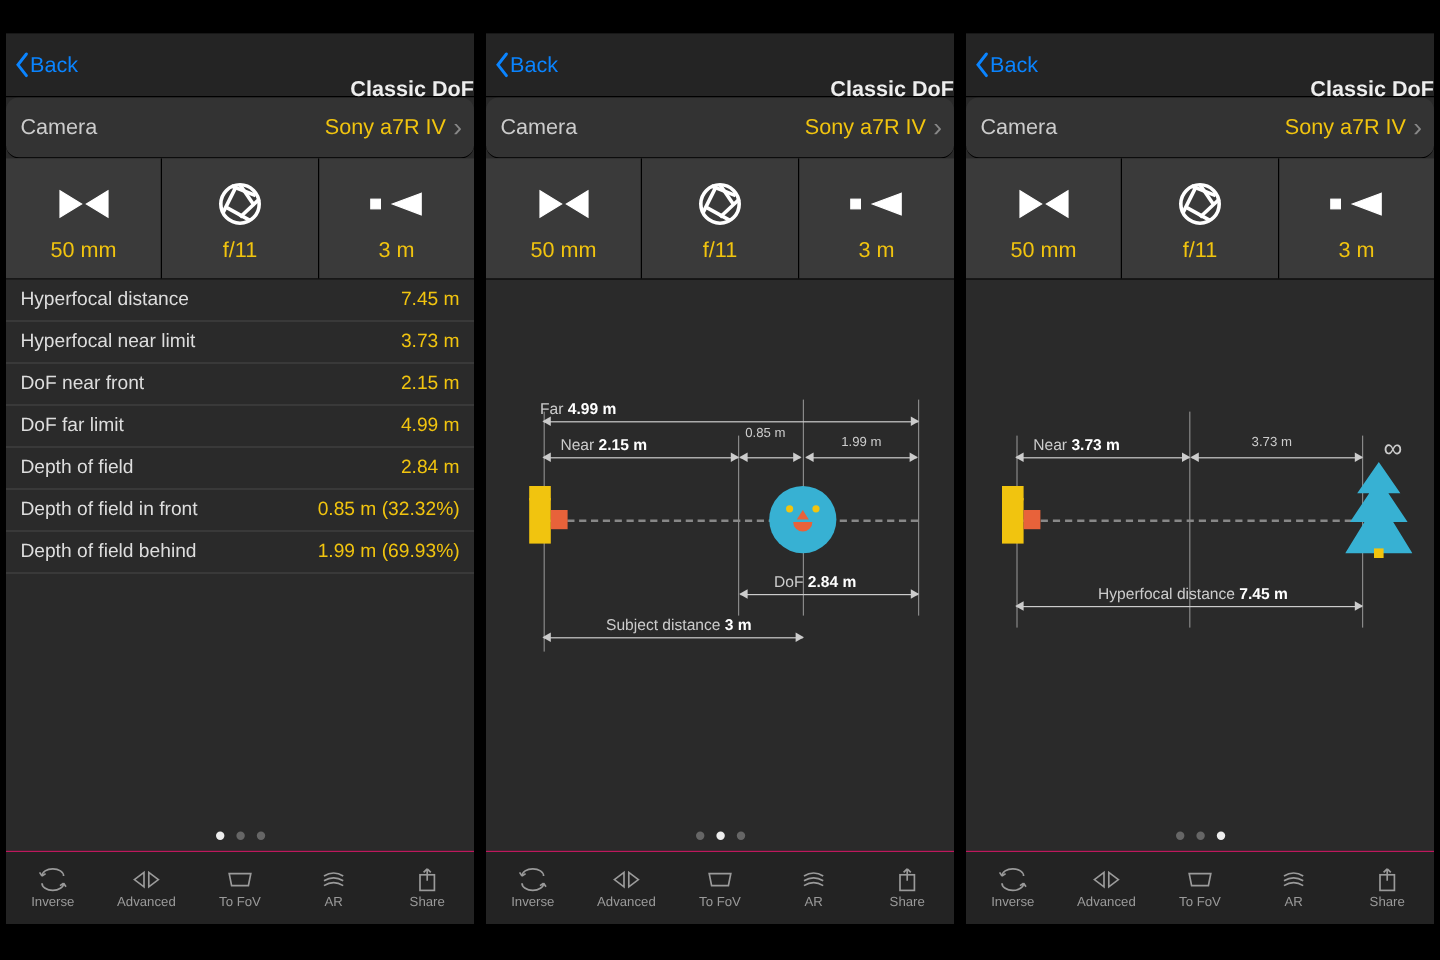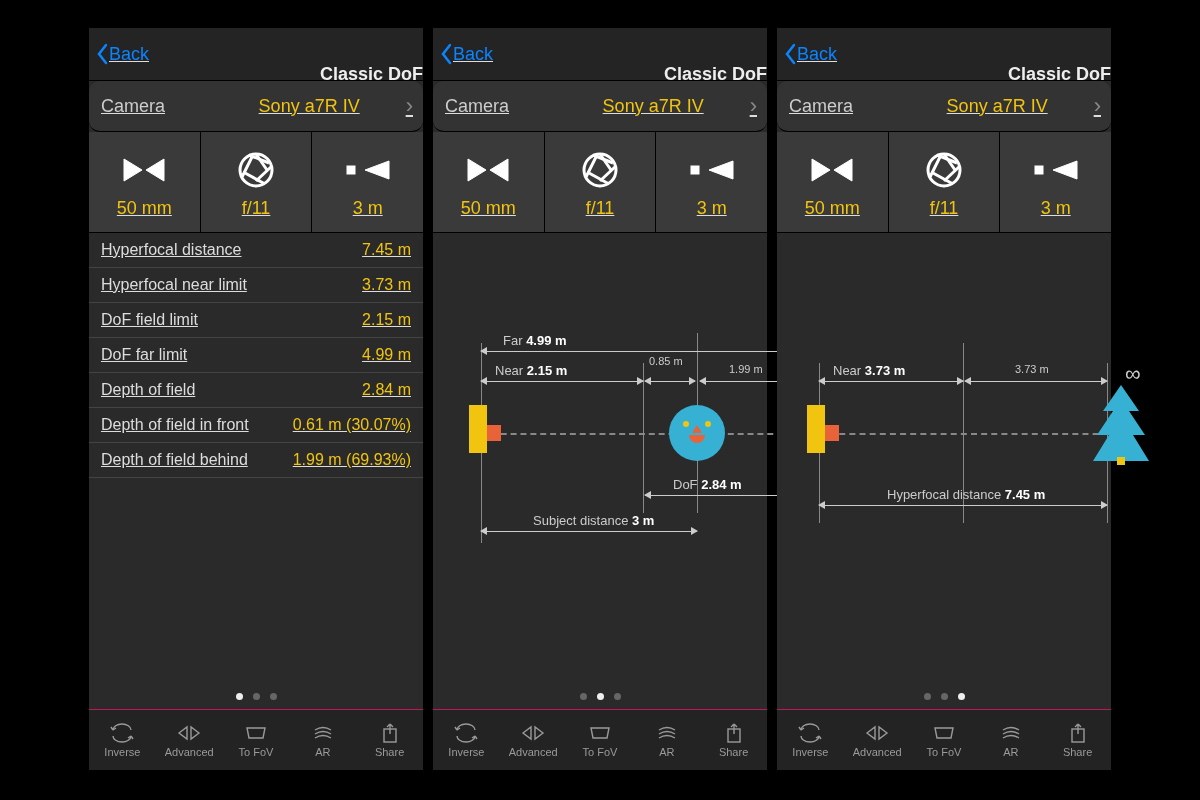--- a/index.html
+++ b/index.html
@@ -1,26 +1,26 @@
 <!DOCTYPE html>
 <html><head>
 <meta charset="utf-8">
 <style>
   html,body{margin:0;padding:0;background:#000;width:1200px;height:800px;overflow:hidden;font-family:-apple-system,Helvetica,Arial,sans-serif;}
   .stage{display:flex;gap:10px;justify-content:center;align-items:flex-start;padding-top:28px;}
-  .phone{width:334px;height:742px;background:#2a2a2a;position:relative;display:flex;flex-direction:column;color:#ddd;text-decoration:underline;}
+  .phone{width:390px;height:742px;background:#2a2a2a;position:relative;display:flex;flex-direction:column;color:#ddd;}
   
   .navbar{height:52px;background:#242424;display:flex;align-items:center;position:relative;border-bottom:1px solid #000;}
   .back{display:flex;align-items:center;color:#0a84ff;font-size:18px;padding-left:6px;cursor:pointer;}
   .back svg{width:14px;height:22px;}
   .title{position:absolute;left:0;right:0;text-align:right;font-size:18px;font-weight:600;color:#eee;pointer-events:none;margin-top:40px;}
   
   .camrow{height:50px;background:#333;display:flex;align-items:center;justify-content:space-between;padding:0 10px 0 12px;border-bottom:1px solid #000;cursor:pointer;border-radius:11px;}
   .camlabel{font-size:18px;color:#ccc;}
-  .camval{display:flex;align-items:center;color:#f1c40f;font-size:18px;gap:40px;}
+  .camval{display:flex;align-items:center;color:#f1c40f;font-size:18px;}
   .chev{color:#888;margin-left:6px;font-size:22px;line-height:1;}
   
   .params{display:flex;height:100px;background:#3a3a3a;border-bottom:1px solid #000;}
   .pcell{flex:1;display:flex;flex-direction:column;align-items:center;justify-content:center;border-right:1px solid #000;cursor:pointer;}
   .pcell:last-child{border-right:none;}
   .pcell .ico{height:48px;display:flex;align-items:center;justify-content:center;color:#fff;}
   .pcell .ico svg{fill:#fff;stroke:#fff;}
   .pval{color:#f1c40f;font-size:18px;margin-top:4px;}
   
   .results{background:#2a2a2a;}
@@ -114,34 +114,34 @@
     <div class="results">
       <div class="rrow">
           <span class="rlab">Hyperfocal distance</span>
           <span class="rval">7.45 m</span>
         </div>
       <div class="rrow">
           <span class="rlab">Hyperfocal near limit</span>
           <span class="rval">3.73 m</span>
         </div>
       <div class="rrow">
-          <span class="rlab">DoF field limit</span>
+          <span class="rlab">DoF near front</span>
           <span class="rval">2.15 m</span>
         </div>
       <div class="rrow">
           <span class="rlab">DoF far limit</span>
           <span class="rval">4.99 m</span>
         </div>
       <div class="rrow">
           <span class="rlab">Depth of field</span>
           <span class="rval">2.84 m</span>
         </div>
       <div class="rrow">
           <span class="rlab">Depth of field in front</span>
-          <span class="rval">0.61 m (30.07%)</span>
+          <span class="rval">0.85 m (32.32%)</span>
         </div>
       <div class="rrow">
           <span class="rlab">Depth of field behind</span>
           <span class="rval">1.99 m (69.93%)</span>
         </div>
     </div>
     <div class="dots">
       <div class="dot on"></div>
       <div class="dot"></div>
       <div class="dot"></div>
@@ -235,21 +235,21 @@
     </div>
 
     <div class="diagram">
 
       <div class="vtick" style="left:48px;top:110px;height:200px"></div>
       <div class="vtick" style="left:210px;top:130px;height:150px"></div>
       <div class="vtick" style="left:264px;top:100px;height:180px"></div>
       <div class="vtick" style="left:360px;top:100px;height:180px"></div>
 
       <div class="dim" style="left:48px;top:118px;width:312px"></div>
-      <div class="dimlabel" style="left:70px;top:100px"><span>Far</span> <b>4.99 m</b></div>
+      <div class="dimlabel" style="left:45px;top:100px"><span>Far</span> <b>4.99 m</b></div>
 
       <div class="dim" style="left:48px;top:148px;width:162px"></div>
       <div class="dimlabel" style="left:62px;top:130px"><span>Near</span> <b>2.15 m</b></div>
 
       <div class="dim" style="left:212px;top:148px;width:50px"></div>
       <div class="dimlabel" style="left:216px;top:122px;font-size:11px">0.85 m</div>
       <div class="dim" style="left:267px;top:148px;width:92px"></div>
       <div class="dimlabel" style="left:296px;top:130px;font-size:11px">1.99 m</div>
 
       <div class="dash" style="left:48px;top:200px;width:312px"></div>

